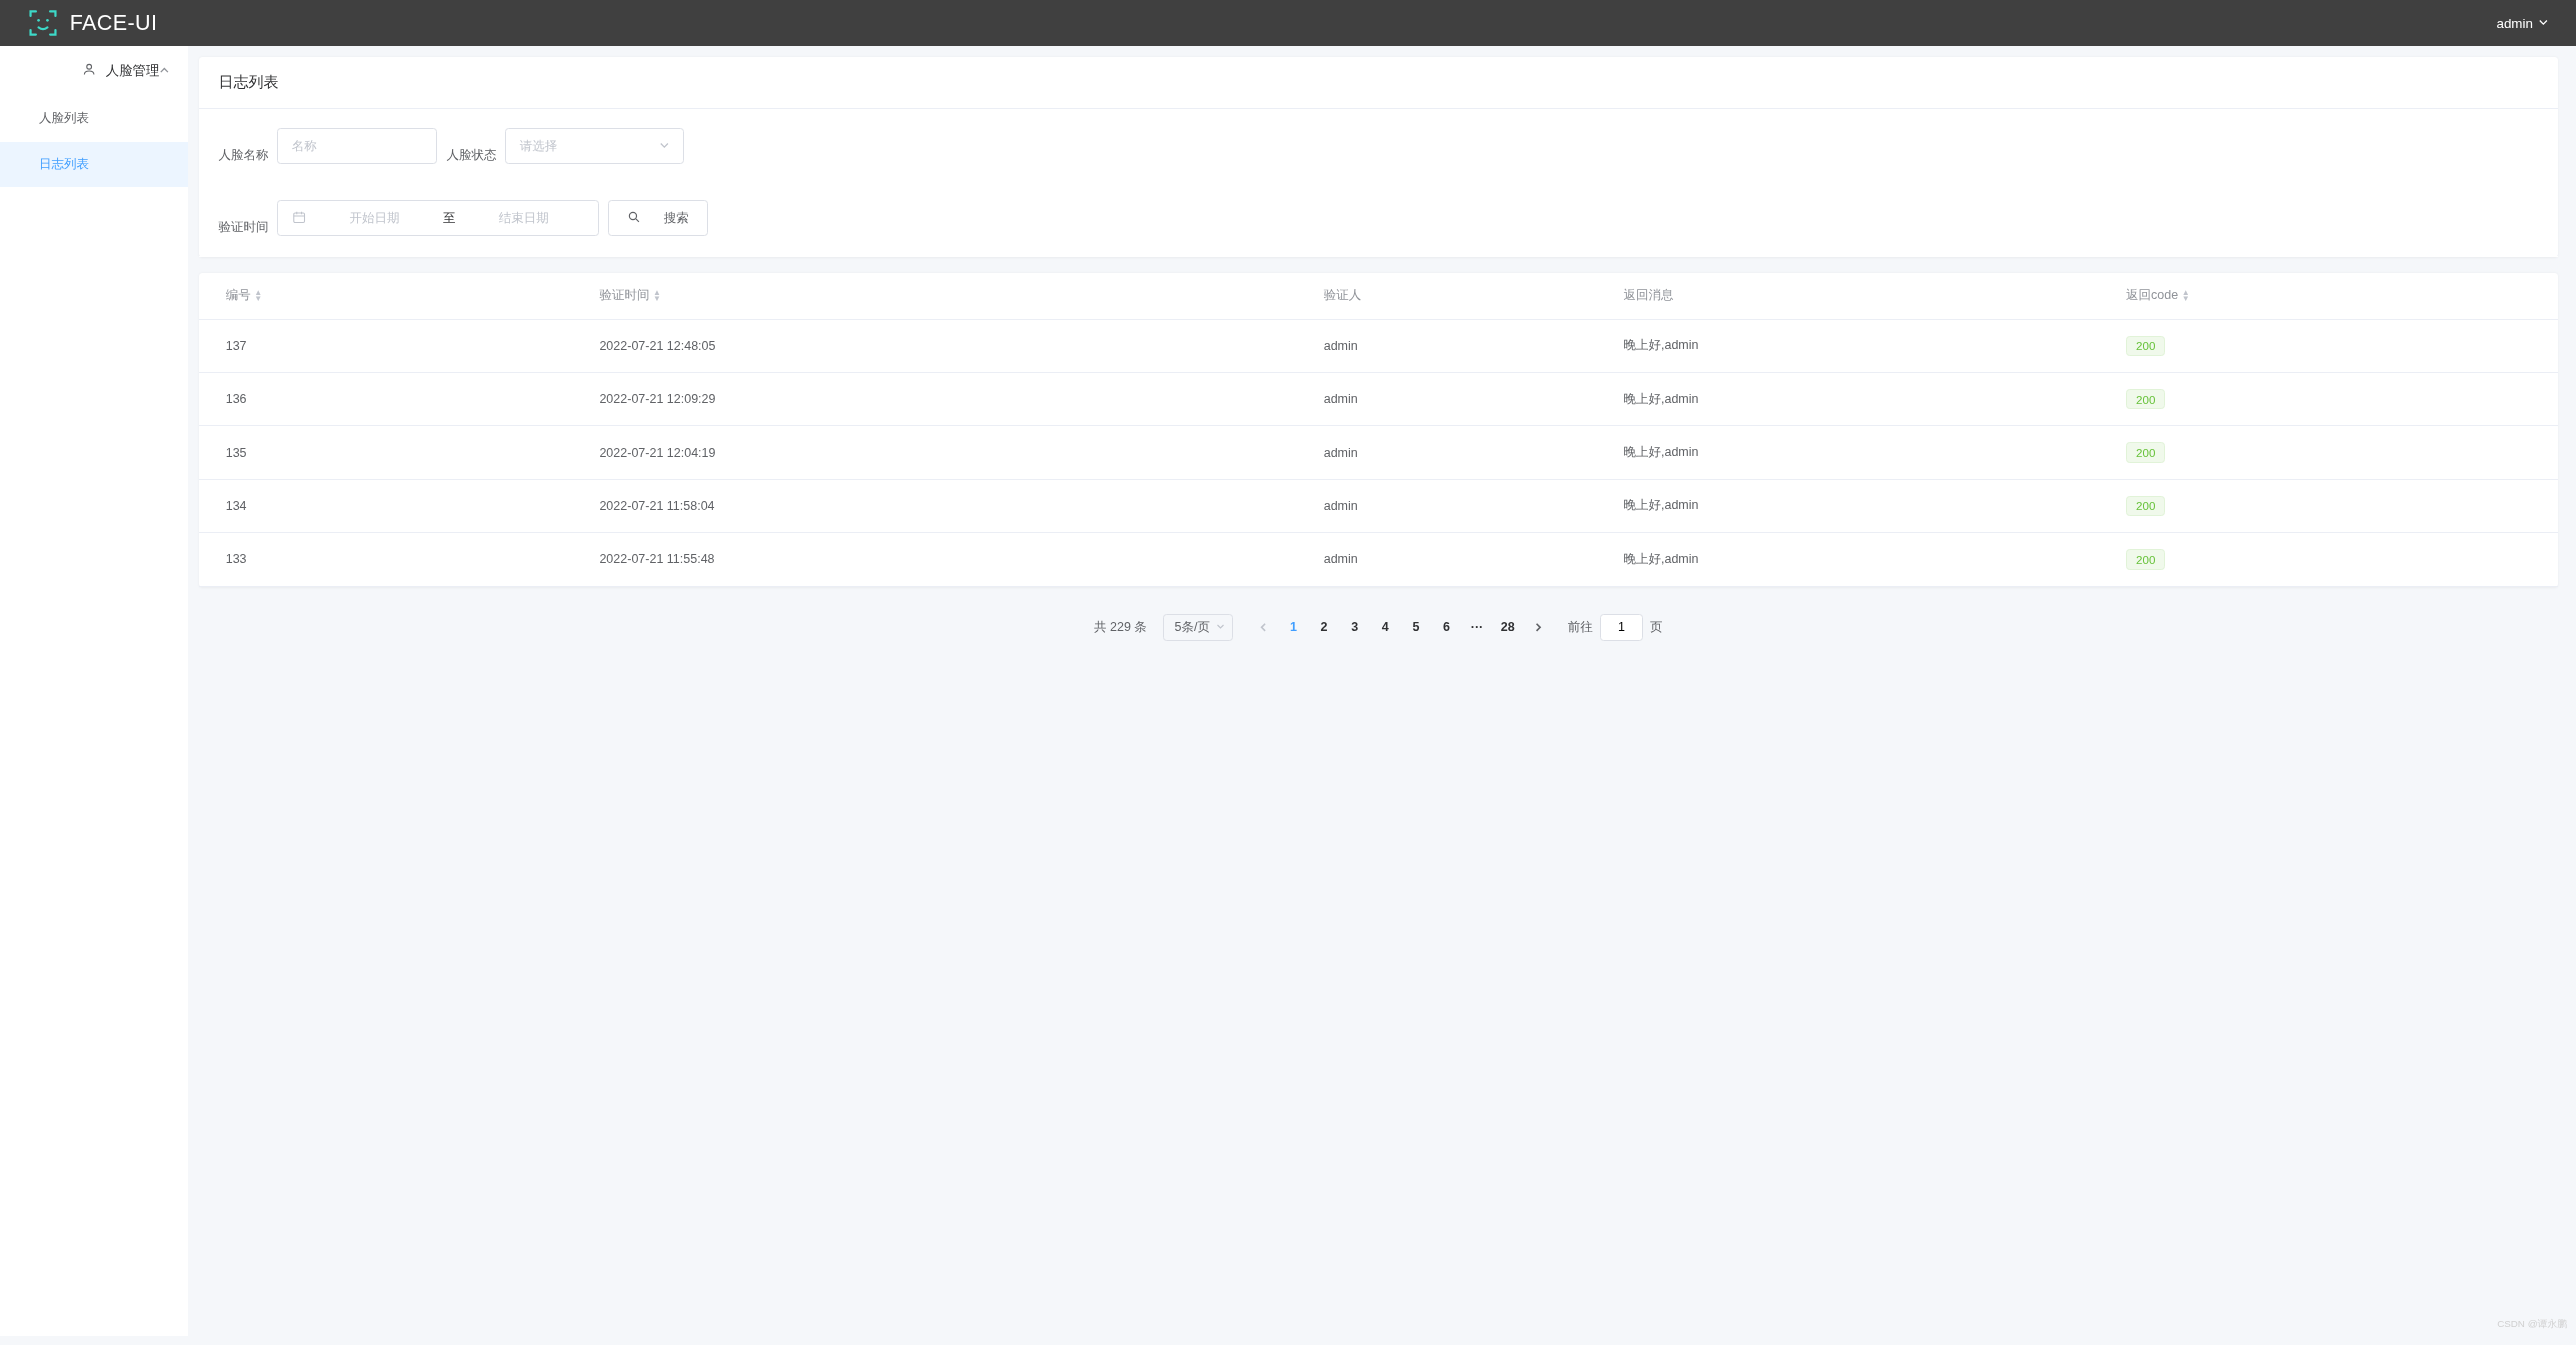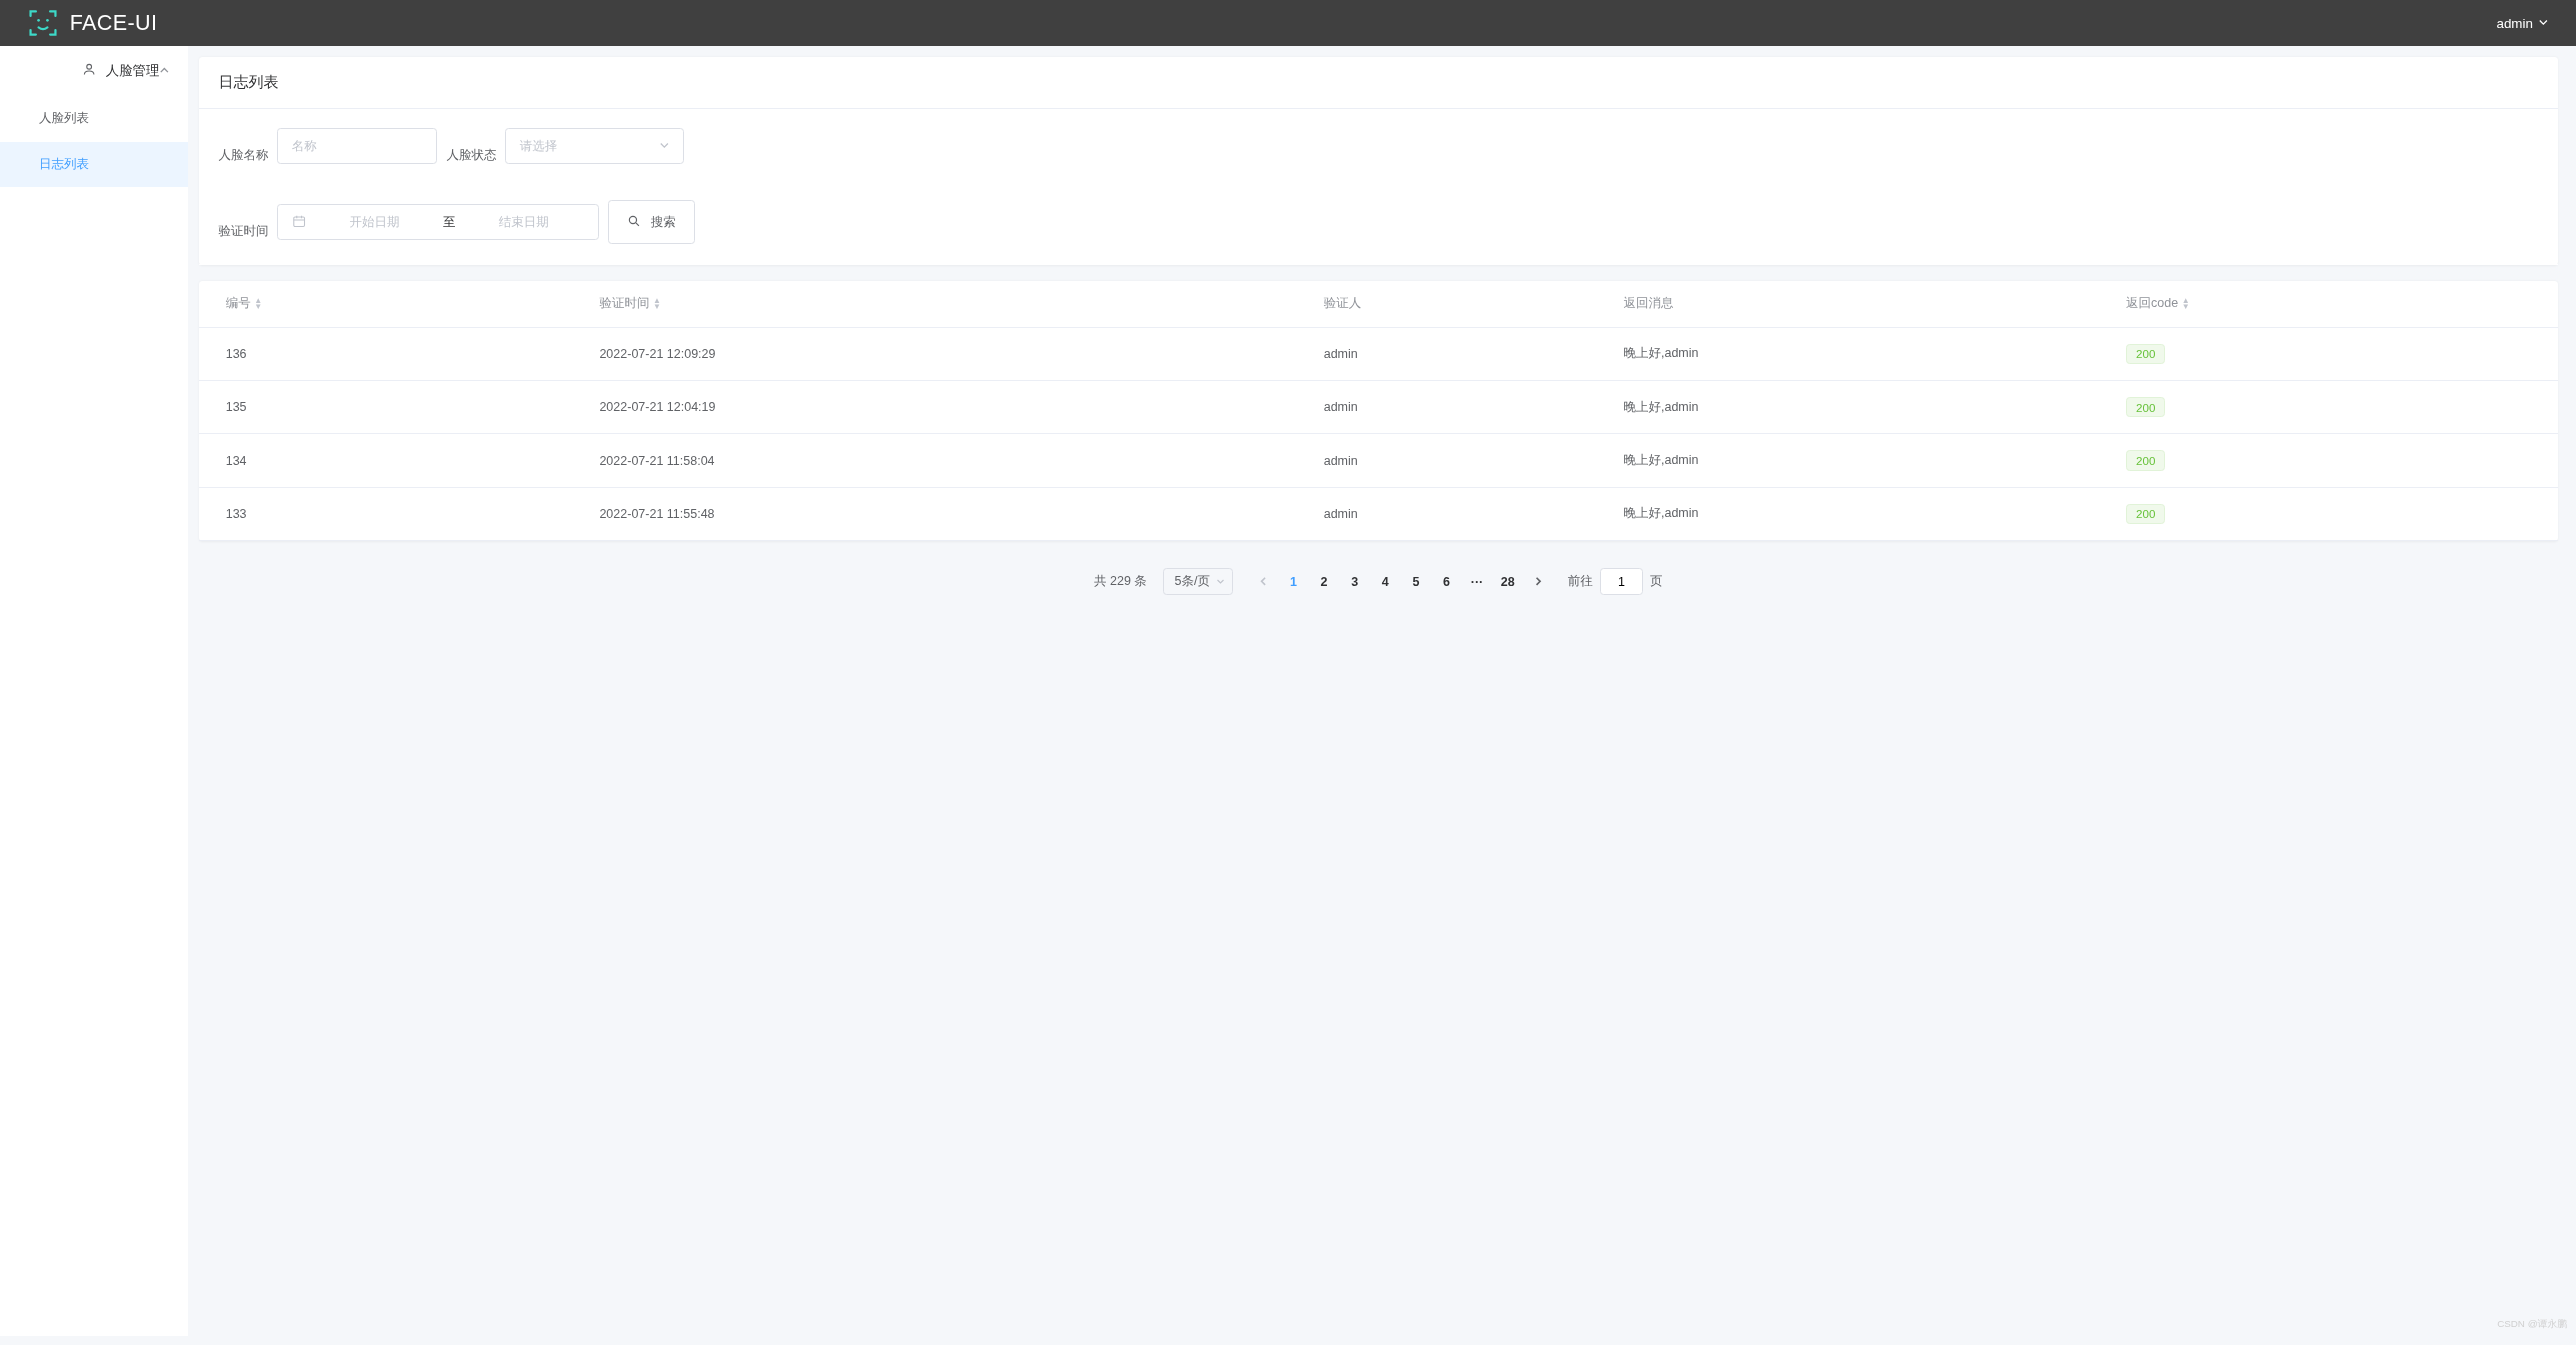--- a/index.html
+++ b/index.html
@@ -25,21 +25,21 @@
     .filter-row { padding: 19.7px; display: flex; flex-wrap: wrap; gap: 18px 9px; align-items: center; border-bottom: 0.9px solid #fff; }
     .filter-item { display: flex; align-items: flex-end; gap: 9px; }
     .filter-label { color: #606266; font-size: 12.5px; white-space: nowrap; }
     .input, .select, .date-range { border: 0.9px solid #dcdfe6; border-radius: 3.6px; height: 36px; padding: 0 13.4px; font-size: 12.5px; color: #606266; background: #fff; outline: none; }
     .input { width: 160px; }
     .input::placeholder { color: #c0c4cc; }
     .select { width: 179px; display: flex; align-items: center; justify-content: space-between; cursor: pointer; color: #c0c4cc; }
     .date-range { width: 322px; display: flex; align-items: center; gap: 7.2px; }
     .date-range .ph { color: #c0c4cc; flex: 1; text-align: center; }
     .date-sep { color: #303133; }
-    .btn { border: 0.9px solid #dcdfe6; border-radius: 3.6px; height: 44px; padding: 0 18px; background: #fff; display: inline-flex; align-items: center; gap: 9px; cursor: pointer; font-size: 12.5px; color: #606266; }
+    .btn { border: 0.9px solid #dcdfe6; border-radius: 3.6px; height: 36px; padding: 0 18px; background: #fff; display: inline-flex; align-items: center; gap: 22px; cursor: pointer; font-size: 12.5px; color: #606266; }
     
     .table-wrap { margin-top: 16px; }
     .table { width: 100%; border-collapse: collapse; }
     .table th { text-align: left; padding: 14.3px 9px; color: #909399; font-weight: 500; font-size: 12.5px; border-bottom: 0.9px solid #ebeef5; }
     .table th:first-child, .table td:first-child { padding-left: 27px; }
     .table td { padding: 16px 9px; border-bottom: 0.9px solid #ebeef5; color: #606266; font-size: 12.5px; }
     .sort-icons { display: inline-flex; flex-direction: column; vertical-align: middle; margin-left: 3.6px; line-height: 0; }
     .sort-icons span { font-size: 8px; color: #c0c4cc; line-height: 6.3px; }
     .badge { display: inline-block; background: #f0f9eb; color: #67c23a; border: 0.9px solid #e1f3d8; border-radius: 3.6px; padding: 2.7px 9px; font-size: 11.6px; }
     
@@ -171,20 +171,27 @@
             <th><span>验证人</span></th>
             <th><span>返回消息</span></th>
             <th><span>返回code</span><span class="sort-icons">
                   <span>▲</span>
                   <span>▼</span>
                 </span></th>
           </tr>
         </thead>
         <tbody id="table-body">
             <tr>
+              <td>137</td>
+              <td>2022-07-21 12:48:05</td>
+              <td>admin</td>
+              <td>晚上好,admin</td>
+              <td><span class="badge">200</span></td>
+            </tr>
+            <tr>
               <td>136</td>
               <td>2022-07-21 12:09:29</td>
               <td>admin</td>
               <td>晚上好,admin</td>
               <td><span class="badge">200</span></td>
             </tr>
             <tr>
               <td>135</td>
               <td>2022-07-21 12:04:19</td>
               <td>admin</td>

